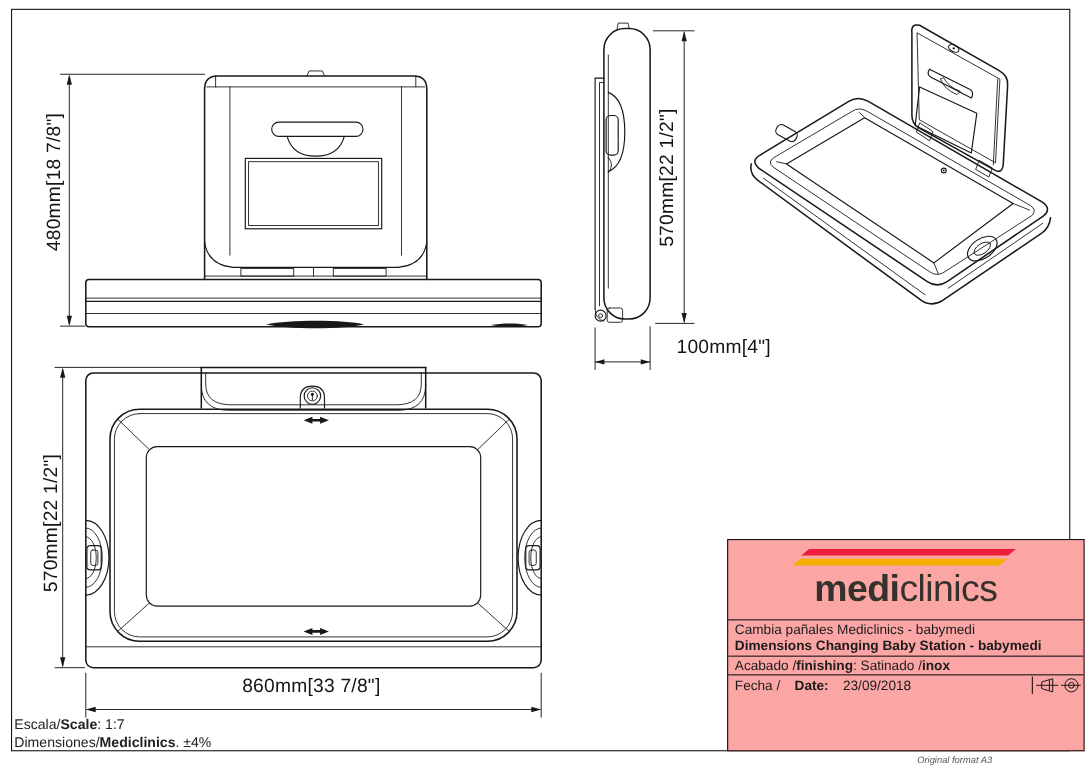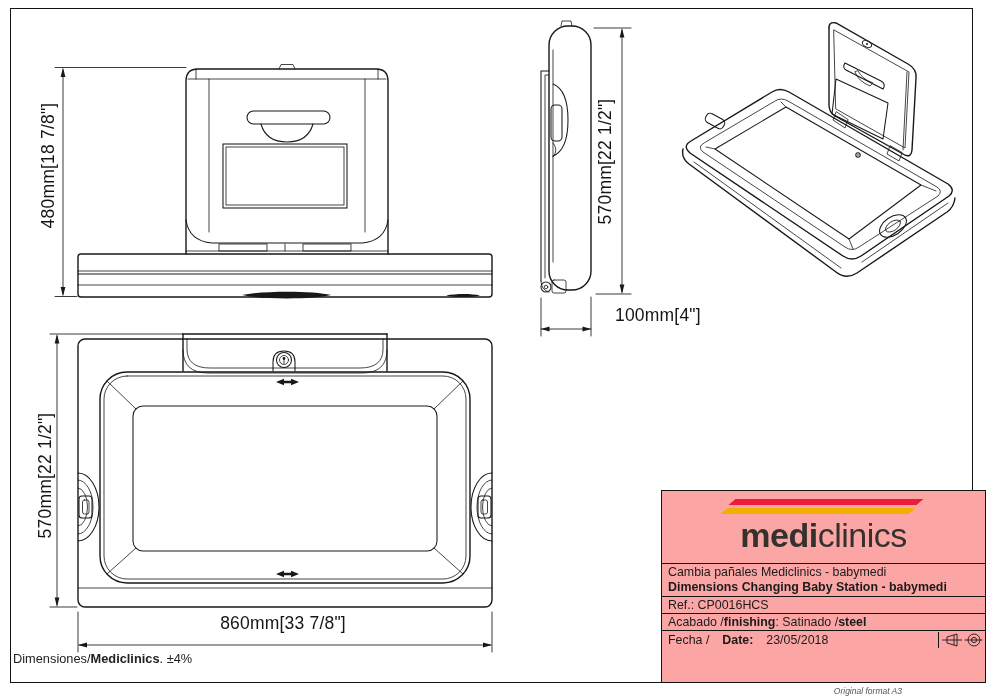--- a/index.html
+++ b/index.html
@@ -253,46 +253,44 @@
   <div class="vdim dimtext" style="left:586px; top:41px;">
     <span>570mm[22 1/2"]</span>
   </div>
   <div class="hdim dimtext" style="left:615px; top:305px;">100mm[4"]</div>
   <div class="vdim dimtext" style="left:26px; top:355px;">
     <span>570mm[22 1/2"]</span>
   </div>
   <div class="hdim dimtext" style="left:133px; top:613px; width:300px; text-align:center;">860mm[33 7/8"]</div>
 
   <div class="scaleblock">
+    <div><span>Escala/</span><span class="b">Scale</span><span>: 1:7</span></div>
     <div><span>Dimensiones/</span><span class="b">Mediclinics</span><span>. ±4%</span></div>
   </div>
 
   <div class="titleblock">
     <div class="tb-logo">
       <div class="stripe stripe-red"></div>
       <div class="stripe stripe-yellow"></div>
       <div class="logo-text"><span class="lb">medi</span><span class="ll">clinics</span></div>
     </div>
     <div class="tb-row tb-desc">
       <div>Cambia pañales Mediclinics - babymedi</div>
       <div class="b">Dimensions Changing Baby Station - babymedi</div>
     </div>
-    <div class="tb-row tb-ref">
-      <span>Ref.: CP0016HCS</span>
-    </div>
     <div class="tb-row tb-fin">
       <span>Acabado / </span>
         <span class="b">finishing</span>
         <span>: Satinado / </span>
-        <span class="b">steel</span>
+        <span class="b">inox</span>
     </div>
     <div class="tb-row tb-date">
       <span>Fecha / </span>
         <span class="b">Date:</span>
-        <span> 23/05/2018</span>
+        <span> 23/09/2018</span>
       <div class="tb-sym">
         <svg width="44" height="18" viewBox="0 0 44 18">
           <line x1="2" y1="9" x2="22" y2="9"></line>
           <path d="M7,6 L17,3 L17,15 L7,12 Z"></path>
           <line x1="14" y1="4" x2="14" y2="14"></line>
           <line x1="24.5" y1="9" x2="27" y2="9"></line>
           <circle cx="34" cy="9" r="6"></circle>
           <circle cx="34" cy="9" r="2.6"></circle>
           <line x1="27" y1="9" x2="42.5" y2="9"></line>
         </svg>

